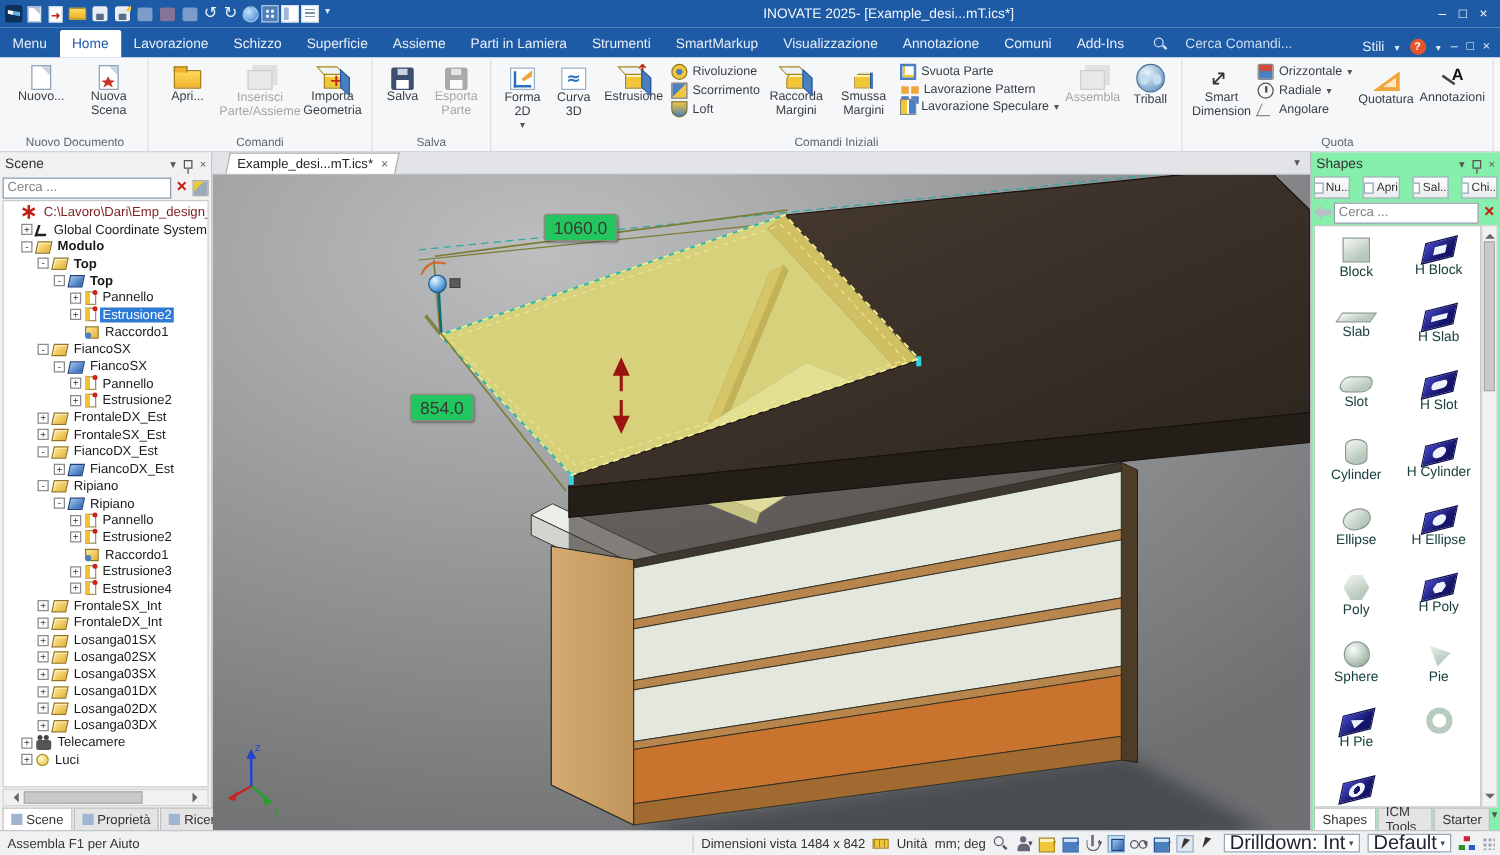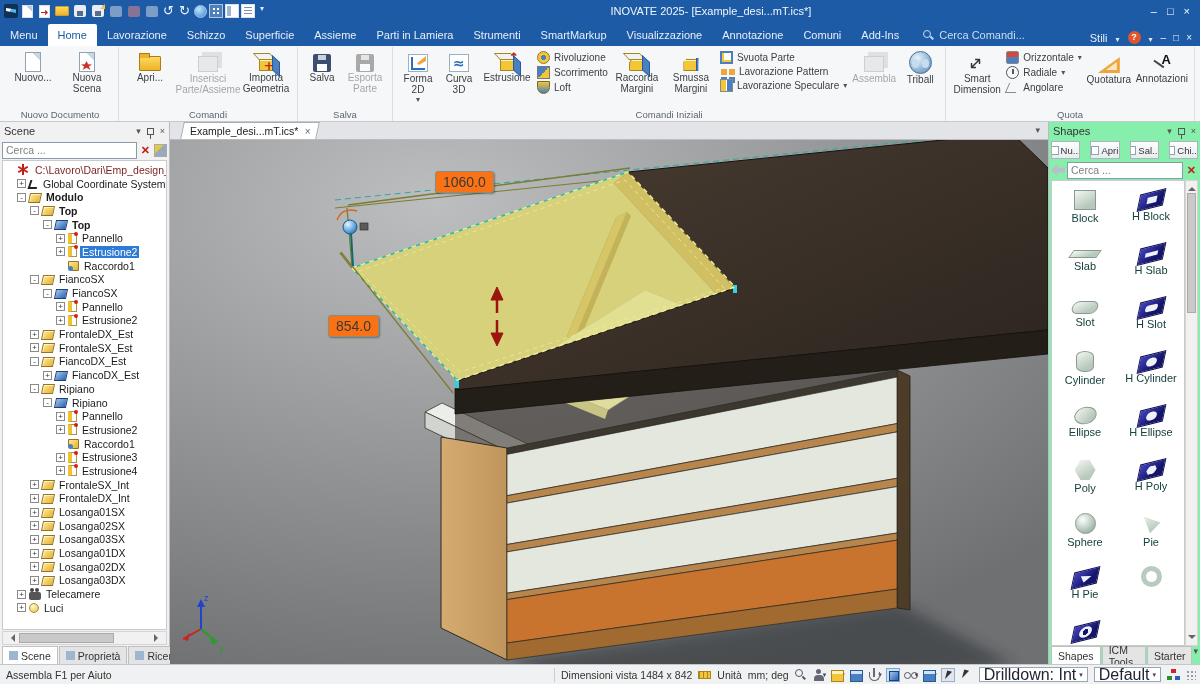--- a/index.html
+++ b/index.html
@@ -33,21 +33,21 @@
   .qico[data-kind="list-view"]::after{ content:""; position:absolute; inset:2px; background:repeating-linear-gradient(#7d93ad 0 1px, transparent 1px 3px); }
   .qico[data-kind="qat-caret"]::after{ content:"▾"; color:#dce8f4; font-size:8px; position:absolute; left:3px; top:0; }
   .title-text { flex:1; text-align:center; font-size:11px; color:#f2f6fb; }
   .win-btns { display:flex; gap:10px; padding-right:6px; font-size:11px; color:#fff; }
   .win-btns span { cursor:default; }
 
   
   .tabrow { height:24px; background:#1d5ba6; display:flex; align-items:flex-end; color:#e8eef6; }
   .tab { padding:0 10px; line-height:22px; font-size:11px; white-space:nowrap; }
   .tab[data-active="true"]{ background:#fff; color:#1d5ba6; border-radius:2px 2px 0 0; }
-  .tab-search { display:flex; align-items:center; gap:5px; margin-left:14px; color:#cadcef; line-height:22px; }
+  .tab-search { display:flex; align-items:center; gap:14px; margin-left:14px; color:#cadcef; line-height:22px; }
   .tabrow-right { margin-left:auto; display:flex; align-items:center; gap:8px; padding:0 8px 2px 0; }
   .help-circle { width:13px; height:13px; border-radius:50%; background:#e2552c; color:#fff; font:bold 9px/13px "Liberation Sans",sans-serif; text-align:center; display:inline-block; }
   .mini-caret::after { content:"▾"; font-size:8px; color:#dce8f4; }
   .small-winbtns { display:flex; gap:7px; font-size:10px; color:#e8eef6; }
 
   
   .ribbon { height:76px; background:#f6f7f8; border-bottom:1px solid #c6cacf; display:flex; align-items:stretch; padding:1px 2px 0 2px; }
   .rgrp { position:relative; display:flex; align-items:flex-start; padding:2px 4px 13px 4px; border-right:1px solid #dcdfe2; }
   .rgrp-label { position:absolute; bottom:1px; left:0; right:0; text-align:center; font-size:9.5px; color:#5c6670; white-space:nowrap; }
   .rbig { width:54px; display:flex; flex-direction:column; align-items:center; text-align:center; font-size:10px; line-height:1.08; color:#3a3f44; padding:1px 1px; }
@@ -158,21 +158,21 @@
 
   
   .center { width:878px; display:flex; flex-direction:column; }
   .doc-strip { height:18px; background:#e2e4e7; border-bottom:1px solid #b9bcc0; display:flex; align-items:stretch; padding-left:12px; }
   .doc-tab { background:#fff; border:1px solid #a8adb2; border-bottom:none; display:flex; align-items:center; gap:6px; padding:0 7px; font-size:10.5px; color:#222; transform:skewX(-12deg); }
   .doc-tab > * { transform:skewX(12deg); }
   .doc-x { color:#666; font-size:10px; }
   .strip-caret { margin-left:auto; padding:0 8px; color:#555; font-size:9px; line-height:17px; }
   .viewport { position:relative; flex:1; overflow:hidden; }
   .viewport svg { display:block; }
-  .dim-label { position:absolute; background:#f97316; border:1px solid #8d8d7d; border-radius:3px; color:#3a3a32; font:14px/20px "Liberation Sans",sans-serif; text-align:center; padding:0 7px; box-shadow:1px 1px 2px rgba(0,0,0,.35); }
+  .dim-label { position:absolute; background:#22c55e; border:1px solid #8d8d7d; border-radius:3px; color:#3a3a32; font:14px/20px "Liberation Sans",sans-serif; text-align:center; padding:0 7px; box-shadow:1px 1px 2px rgba(0,0,0,.35); }
 
   
   .right-panel { width:152px; background:#86efac; border-left:1px solid #b9bcc0; display:flex; flex-direction:column; }
   .shapes-toolbar { height:20px; display:flex; gap:10px; padding:1px 2px; }
   .stb-btn { flex:1; display:flex; align-items:center; gap:2px; justify-content:center; background:linear-gradient(#fdfdfe,#e9ebee); border:1px solid #aab4bc; font-size:9.5px; color:#333; white-space:nowrap; overflow:hidden; }
   .stb-ico { width:8px; height:9px; background:#fff; border:1px solid #8fa3b5; flex:none; }
   .shapes-body { flex:1; display:flex; margin:0 2px; min-height:0; }
   .shapes-grid { flex:1; background:#fff; border:1px solid #c8cacc; display:grid; grid-template-columns:1fr 1fr; grid-auto-rows:54px; overflow:hidden; padding-top:2px; }
   .sitem { text-align:center; }
   .slabel { display:block; font-size:11px; color:#16413c; margin-top:2px; }

